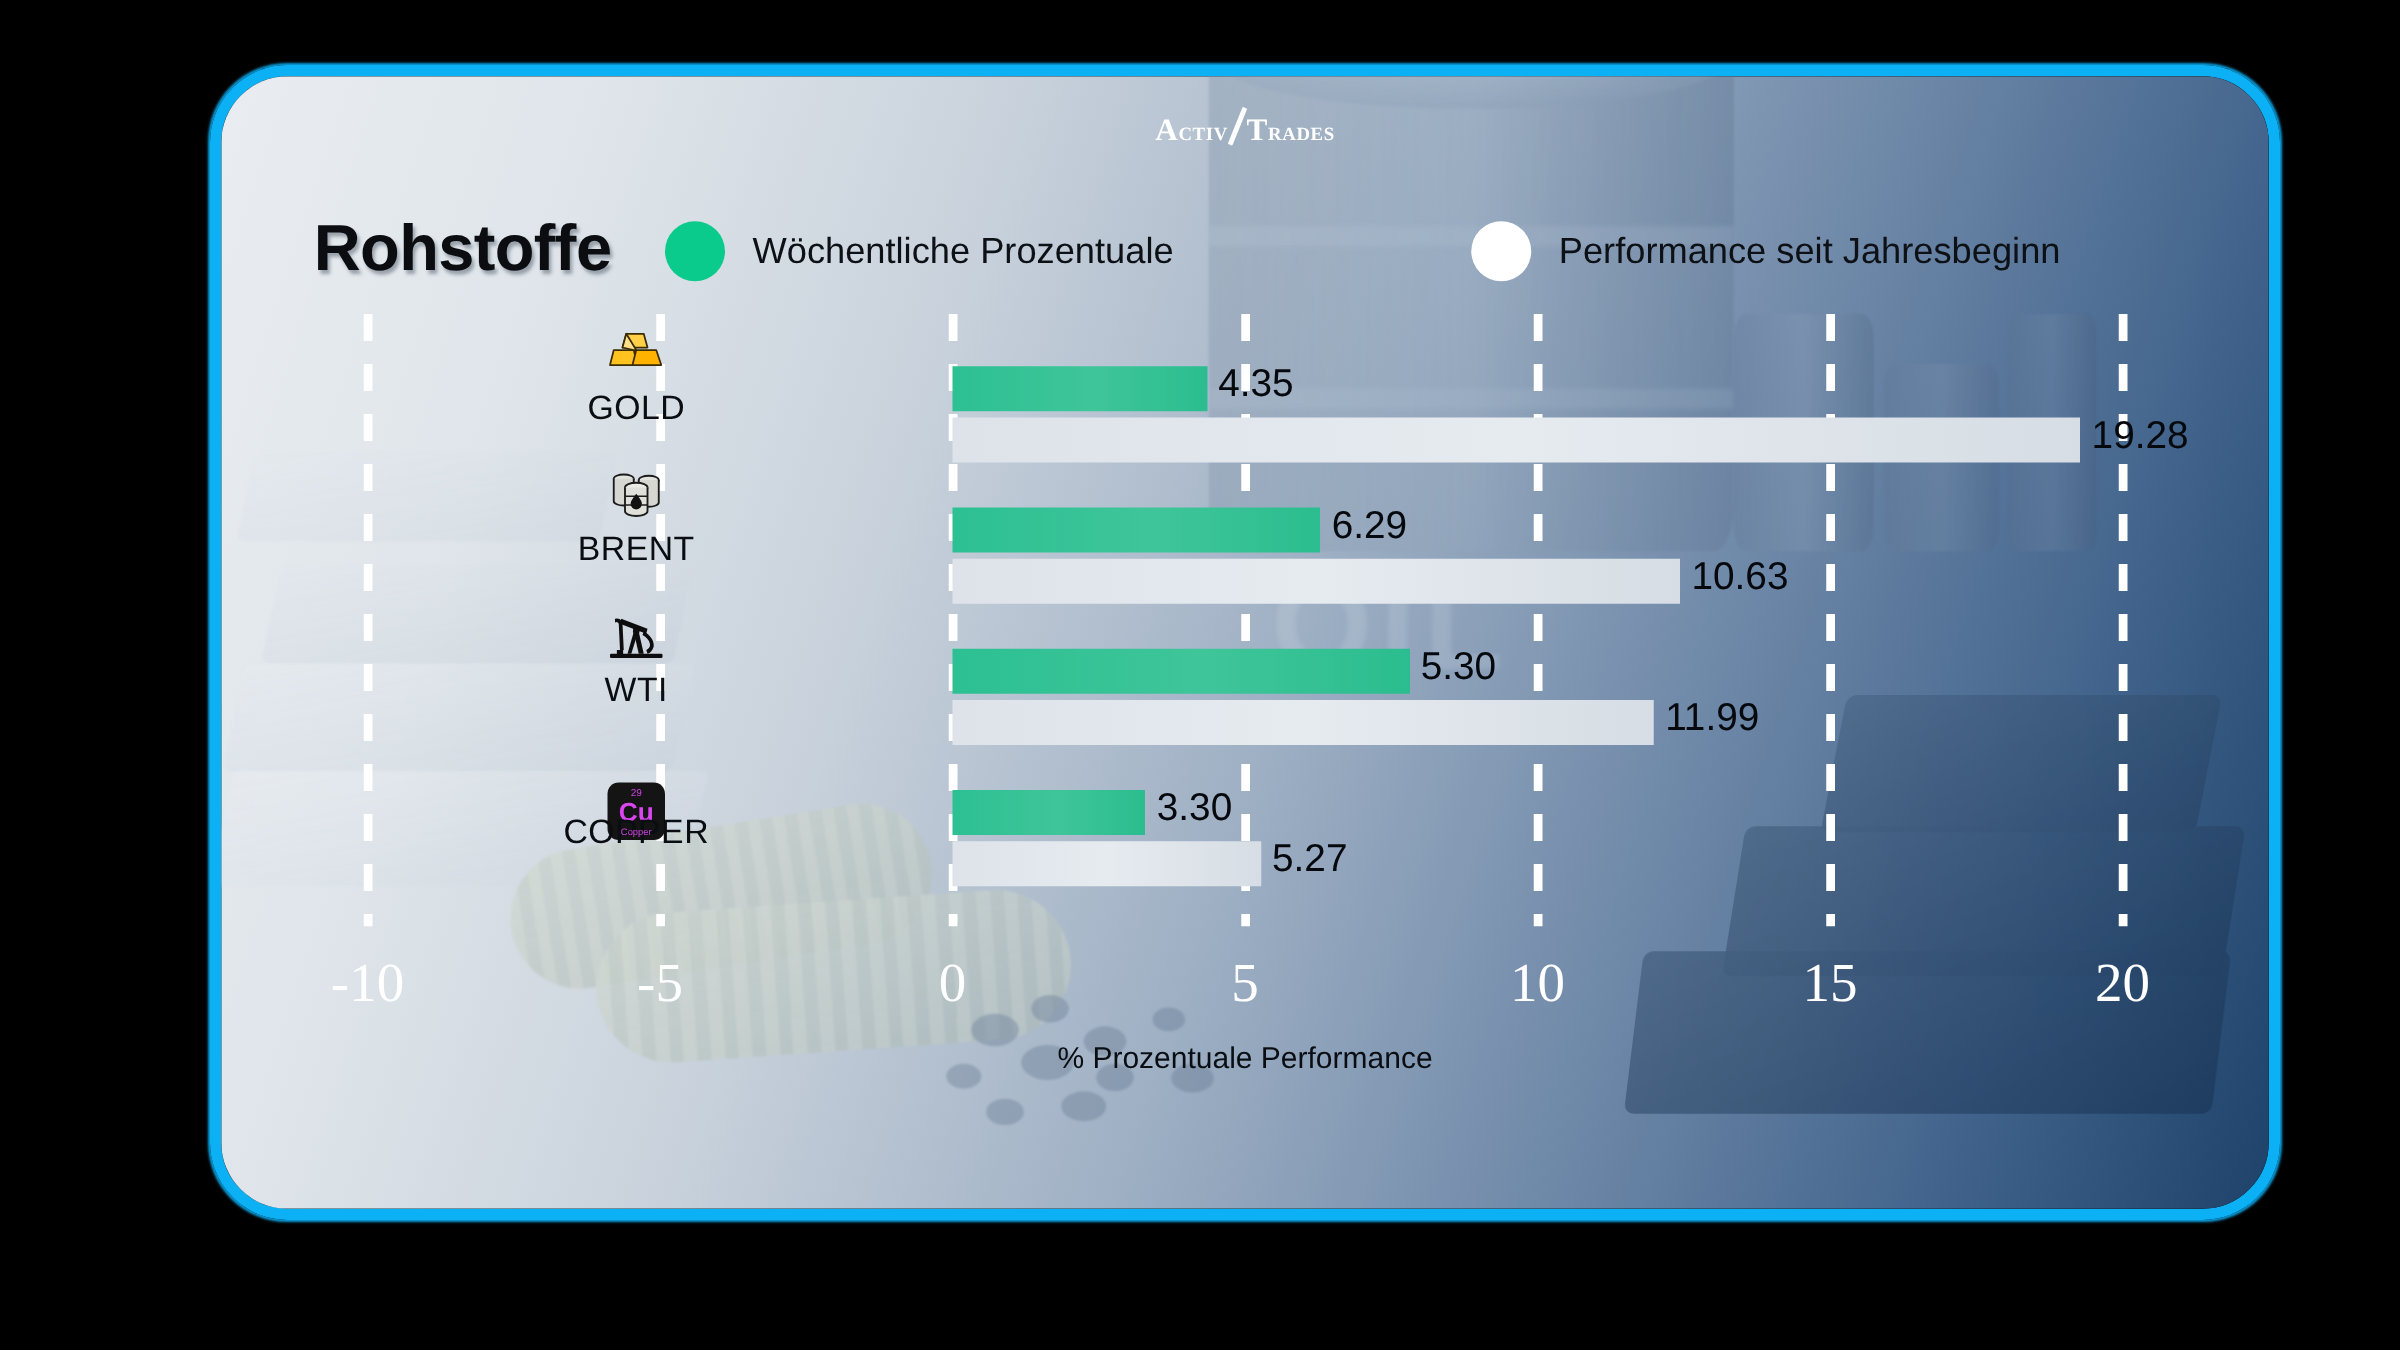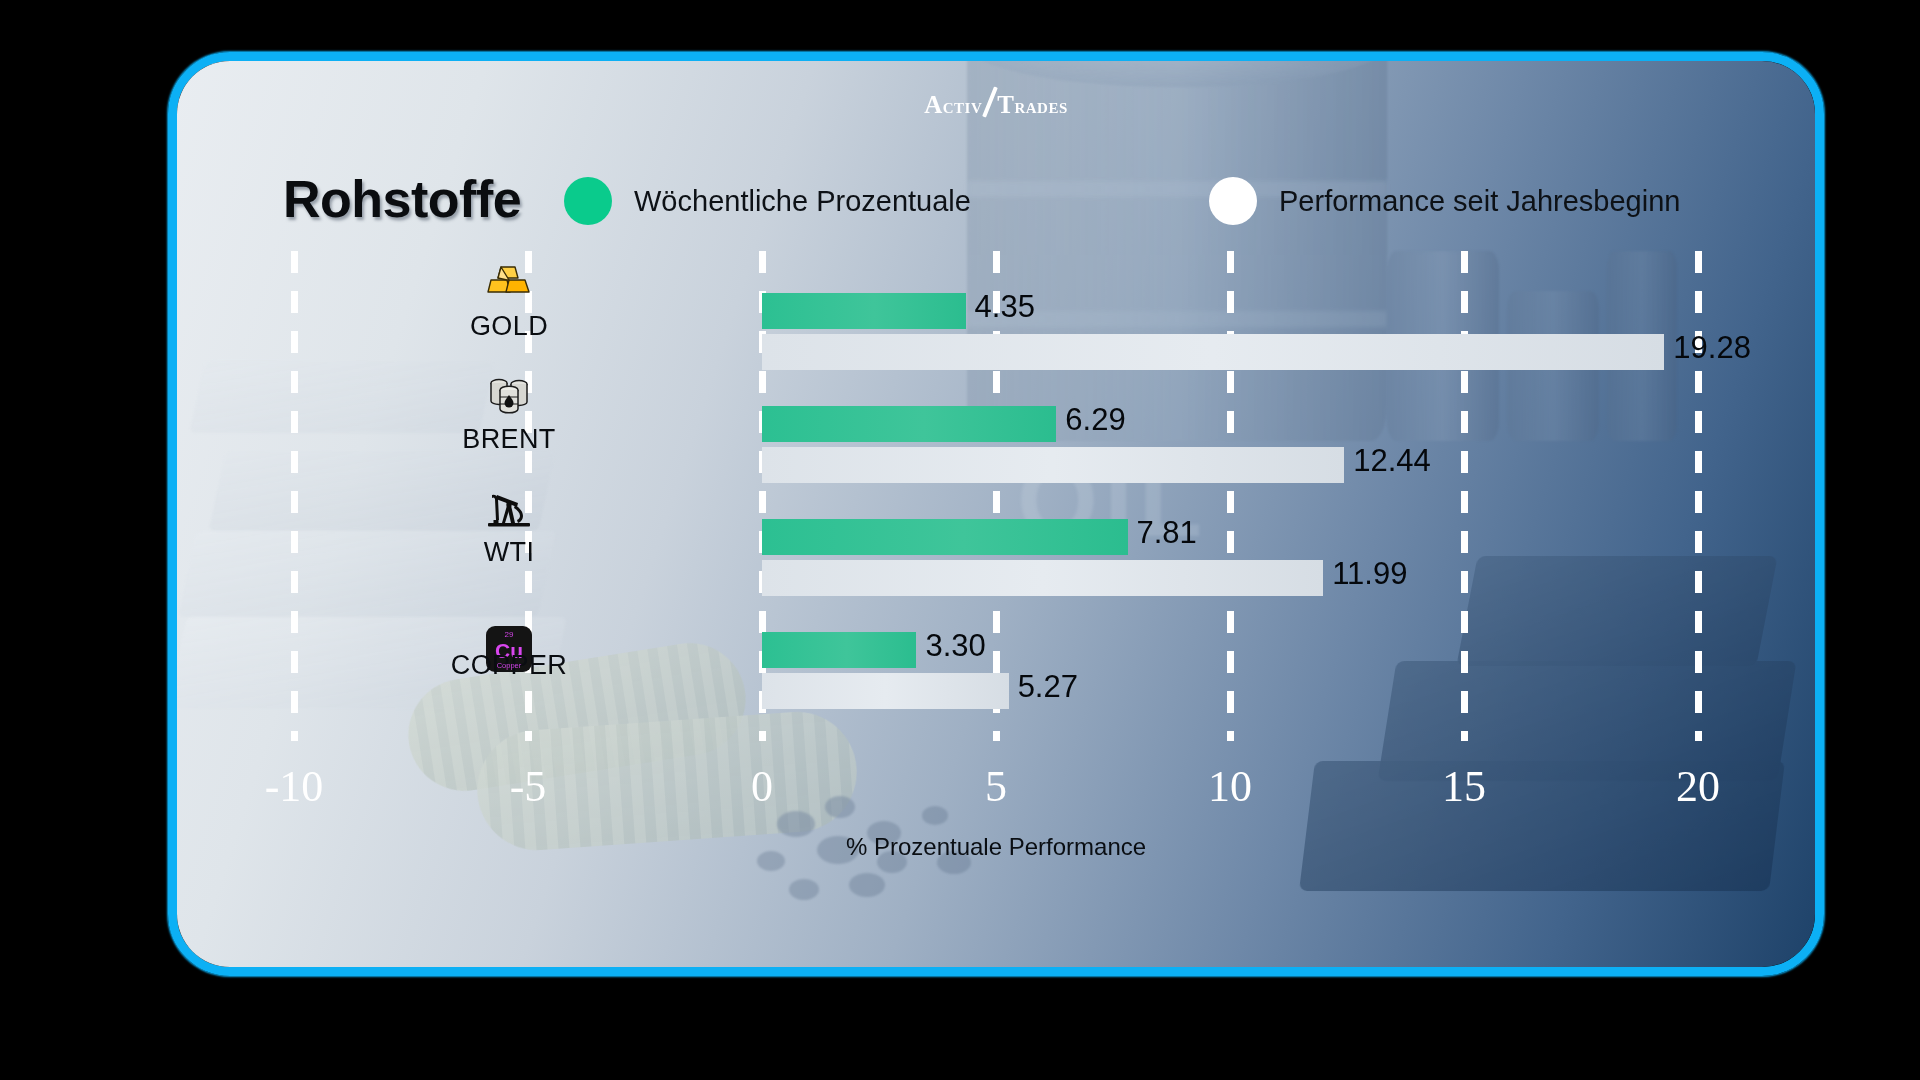--- a/index.html
+++ b/index.html
@@ -84,21 +84,21 @@
   }
   #logo .lg{display:inline-block;position:relative;}
   #logo .tick{display:inline-block;width:15px;height:25px;position:relative;vertical-align:-4px;}
   #logo .tick:before{
     content:"";position:absolute;left:6px;top:-6px;width:4px;height:32px;
     background:#fff;transform:rotate(22deg);border-radius:1px;
   }
   .smallcap{font-size:15px;}
 
   
-  #headRow{position:absolute;left:0;top:108px;width:100%;height:70px;margin-left:32px;}
+  #headRow{position:absolute;left:0;top:108px;width:100%;height:70px;}
   #chartTitle{
     position:absolute;left:74px;top:0;font-size:52px;font-weight:700;color:#0b0d10;
     letter-spacing:-.5px;text-shadow:2px 3px 3px rgba(90,100,115,.55);
     font-family:"Liberation Sans",sans-serif;
   }
   .legendItem{position:absolute;top:8px;display:flex;align-items:center;gap:22px;}
   .legendDot{width:48px;height:48px;border-radius:50%;flex:0 0 auto;}
   .legendLabel{font-size:29px;color:#0d1116;white-space:nowrap;}
 
   
@@ -239,40 +239,40 @@
                     <path d="M14 16 v19 a9 3.8 0 0 0 18 0 V16" fill="#e0e0db"></path>
                     <path d="M14 23 h18 M14 30 h18" stroke-width="1.2" fill="none"></path>
                   </g>
                   <path d="M23 21 c3 4 4.5 6 4.5 8 a4.5 4.5 0 0 1 -9 0 c0 -2 1.5 -4 4.5 -8 z" fill="#111"></path>
                 </svg></div>
               <div class="rowLabel">BRENT</div>
             </div>
             <div class="bar barW" style="left: 585px; top: 155px; width: 294.372px;"></div>
             <div class="barVal" style="left: 888.372px; top: 151px;">6.29</div>
             <div class="bar barY" style="left: 585px; top: 196px; width: 582.192px;"></div>
-            <div class="barVal" style="left: 1176.19px; top: 192px;">12.44</div>
+            <div class="barVal" style="left: 1176.19px; top: 192px;">10.63</div>
           </div>
           <div class="row" style="top: 0px;">
             <div class="rowIcon" style="left: 232px; top: 236px;">
               <div class="iconGlyph"><svg width="50" height="44" viewBox="0 0 50 44">
                   <g fill="#0d0d0d">
                     <rect x="4" y="36" width="42" height="3.4" rx="1"></rect>
                     <path d="M8 8 a4.5 4.5 0 0 1 6 4 l1 21 h-3 L11 12 a2 2 0 0 0 -3 -1 z"></path>
                     <rect x="9.5" y="33" width="5" height="4"></rect>
                     <path d="M13 8 L34 16 L33 20 L12 12 z"></path>
                     <path d="M22 14 l4 0 l5 22 h-4 z"></path>
                     <path d="M24 15 L18 36 h3 L27 17 z"></path>
                     <path d="M31 18 c5 3 8 7 8 11 c0 3 -2 6 -5 7 l-1 -3 c2 -1 3 -2.5 3 -4 c0 -3 -2.5 -6 -6 -8 z"></path>
                     <circle cx="25" cy="18" r="2.6"></circle>
                   </g>
                 </svg></div>
               <div class="rowLabel">WTI</div>
             </div>
             <div class="bar barW" style="left: 585px; top: 268px; width: 365.508px;"></div>
-            <div class="barVal" style="left: 959.508px; top: 264px;">7.81</div>
+            <div class="barVal" style="left: 959.508px; top: 264px;">5.30</div>
             <div class="bar barY" style="left: 585px; top: 309px; width: 561.132px;"></div>
             <div class="barVal" style="left: 1155.13px; top: 305px;">11.99</div>
           </div>
           <div class="row" style="top: 0px;">
             <div class="rowIcon" style="left: 232px; top: 349px;">
               <div class="iconGlyph"><span class="cuTile">
                   <span class="cuNum">29</span>
                   <span class="cuSym">Cu</span>
                   <span class="cuName">Copper</span>
                 </span></div>

